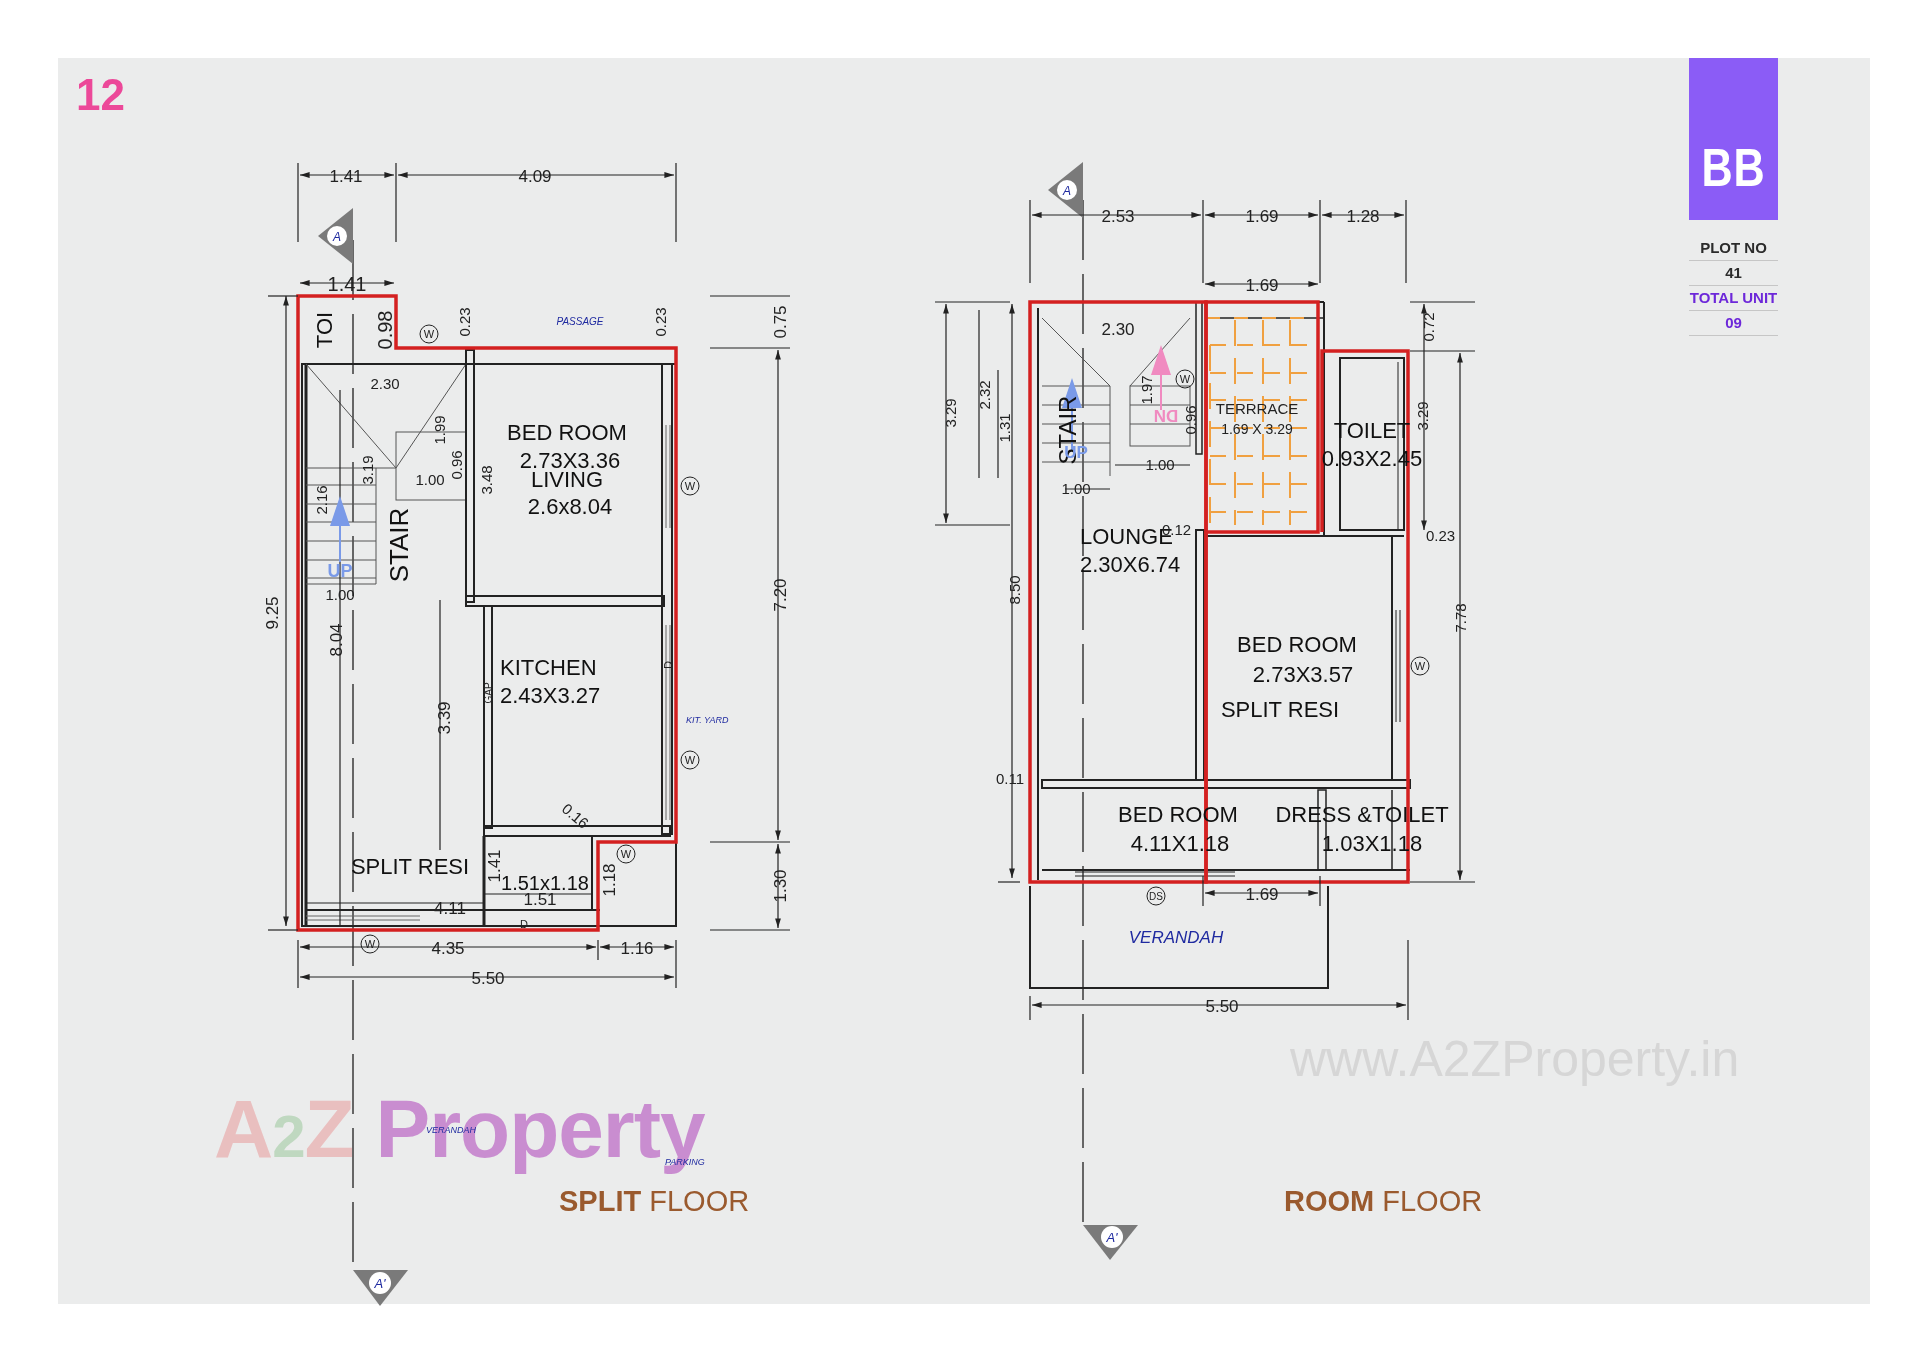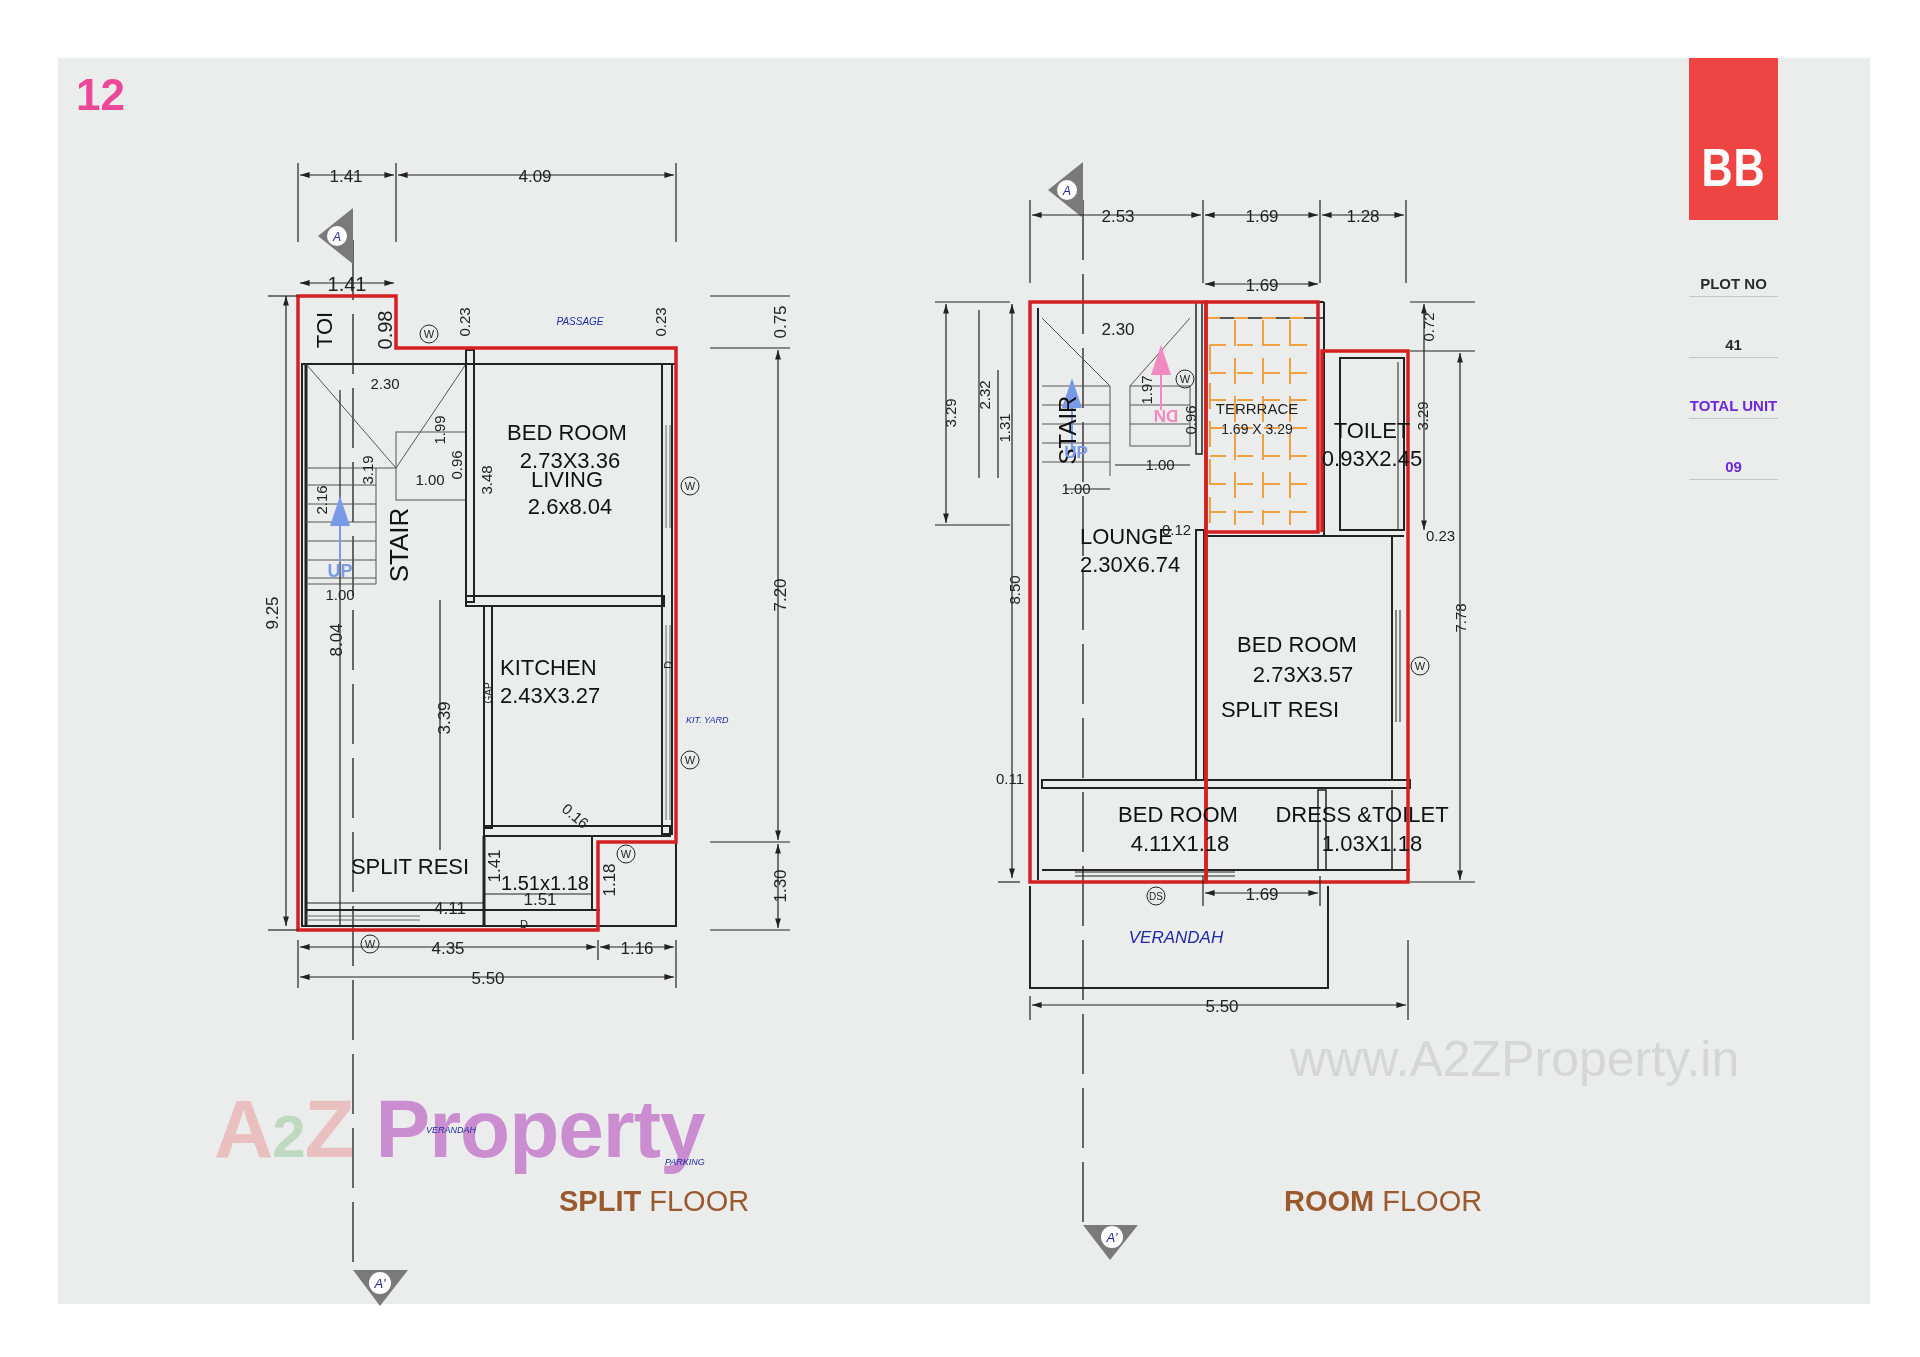--- a/index.html
+++ b/index.html
@@ -1,22 +1,22 @@
 <!DOCTYPE html>
 <html><head>
 <meta charset="utf-8">
 <style>
   html,body{margin:0;padding:0;background:#ffffff;}
   body{width:1920px;height:1357px;position:relative;overflow:hidden;font-family:"Liberation Sans",sans-serif;}
   .sheet{position:absolute;left:58px;top:58px;width:1812px;height:1246px;background:#ebecec;}
   .page-num{position:absolute;left:76px;top:70px;font-size:44px;font-weight:bold;color:#ec4899;font-family:"Liberation Sans",sans-serif;}
-  .badge{position:absolute;left:1689px;top:58px;width:89px;height:162px;background:#ef4444;}
+  .badge{position:absolute;left:1689px;top:58px;width:89px;height:162px;background:#8b5cf6;}
   .badge-text{position:absolute;left:0;right:0;bottom:22px;text-align:center;color:#fff;font-size:54px;font-weight:bold;font-family:"Liberation Sans",sans-serif;transform:scaleX(0.8);letter-spacing:1px;}
   .plot-info{position:absolute;left:1689px;top:236px;width:89px;font-family:"Liberation Sans",sans-serif;text-align:center;}
-  .plot-info div{border-bottom:1px solid #c6c6c6;padding:3px 0 4px;font-weight:bold;font-size:15px;margin-top:36px;}
+  .plot-info div{border-bottom:1px solid #c6c6c6;padding:3px 0 4px;font-weight:bold;font-size:15px;}
   .plot-info .dark{color:#2b2b2b;}
   .plot-info .tan{color:#6d28d9;}
   .floor-label{position:absolute;font-size:29px;color:#9a5a2e;font-family:"Liberation Sans",sans-serif;}
   .floor-label b{font-weight:bold;}
   .watermark-logo{position:absolute;left:214px;top:1082px;font-size:82px;font-weight:bold;font-family:"Liberation Sans",sans-serif;opacity:0.45;letter-spacing:-1px;}
   .watermark-url{position:absolute;left:1290px;top:1030px;font-size:50px;color:#d6d6d6;font-family:"Liberation Sans",sans-serif;}
   svg{position:absolute;left:0;top:0;}
   .dim{font-family:"Liberation Sans",sans-serif;font-size:17px;fill:#222;}
   .room{font-family:"Liberation Sans",sans-serif;font-size:22px;fill:#111;}
   .blue{font-family:"Liberation Sans",sans-serif;font-style:italic;fill:#1f2aa0;}

